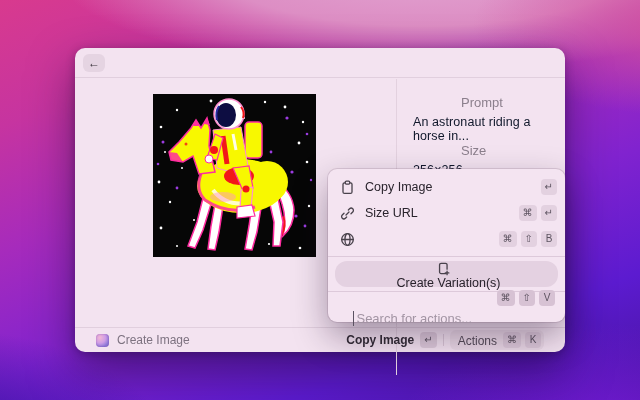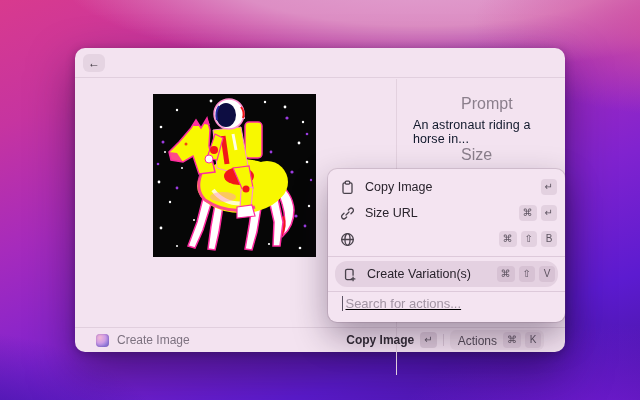--- a/index.html
+++ b/index.html
@@ -31,21 +31,21 @@
     width:22px; height:18px; border-radius:6px; background:#e5d4e2;
     display:flex; align-items:center; justify-content:center;
     font-size:12px; color:#38323a; cursor:default;
   }
   .gen-image { position:absolute; left:78px; top:46px; width:163px; height:163px; display:block; }
 
   .right-panel {
     position:absolute; left:321px; top:31px; width:169px; height:296px;
     border-left:1px solid #e3d1df; padding:16px 10px 0 16px;
   }
-  .meta-label { font-size:16px; color:#8b7f8c; margin-bottom:5px;padding-left:48px; }
+  .meta-label { font-size:13px; color:#8b7f8c; margin-bottom:5px;padding-left:48px; }
   .meta-value { font-size:12.5px; color:#0f172a; letter-spacing:.1px; }
 
   .statusbar {
     position:absolute; left:0; right:0; bottom:0; height:25px;
     border-top:1px solid #e1cfde; border-radius:0 0 10px 10px;
     display:flex; align-items:center; padding:0 21px; gap:8px;
   }
   .app-icon {
     width:13px; height:13px; border-radius:4px;
     background:radial-gradient(circle at 30% 28%, #f2b7d4 0%, #cf9de6 42%, #8f7ad8 72%, #7a6ad0 100%);
@@ -69,29 +69,29 @@
   .actions-pill .kbd, .sb-right .kbd { background:#ddcada; }
 
   
   .action-panel {
     position:absolute; left:328px; top:169px; width:237px; height:153px;
     background:#f4e4f1; border-radius:9px; padding-top:5px;
     box-shadow:0 0 0 1px rgba(110,80,105,.18), 0 14px 34px rgba(28,8,40,.38);
   }
   .menu-item { height:26px; display:flex; align-items:center; padding:0 8px 0 12px; cursor:default; }
   .menu-item.highlighted {
-    background:#e4d1e1; border-radius:12px; margin:0 7px; padding:0 3px 0 7px;
+    background:#e4d1e1; border-radius:12px; margin:0 7px; padding:0 3px 0 7px;flex-direction:column;
   }
   .menu-item.highlighted .kbd { background:#d7c2d4; }
   .mi-icon { width:15px; height:15px; margin-right:10px; color:#49424c; flex:0 0 auto; display:flex; }
   .mi-icon svg { width:15px; height:15px; stroke:#49424c; stroke-width:1.4; fill:none; stroke-linecap:round; stroke-linejoin:round; }
   .mi-label { font-size:12.5px; color:#29232c; }
   .keys { margin-left:auto; display:flex; gap:4px; }
   .menu-divider { height:1px; background:#ddc9da; margin:4px 0; }
-  .search-row { height:30px; display:flex; align-items:flex-start; padding:0 14px;text-decoration:underline; }
+  .search-row { height:30px; display:flex; align-items:flex-end; padding:0 25px; }
   .caret { width:1.5px; height:15px; background:#5b5262; margin-right:2px; }
   .search-input {
     border:none; outline:none; background:transparent; width:100%;
     font-family:"Liberation Sans", sans-serif; font-size:13px; color:#29232c;
   }
   .search-input::placeholder { color:#a294a3; }
 </style>
 </head>
 <body>
 

